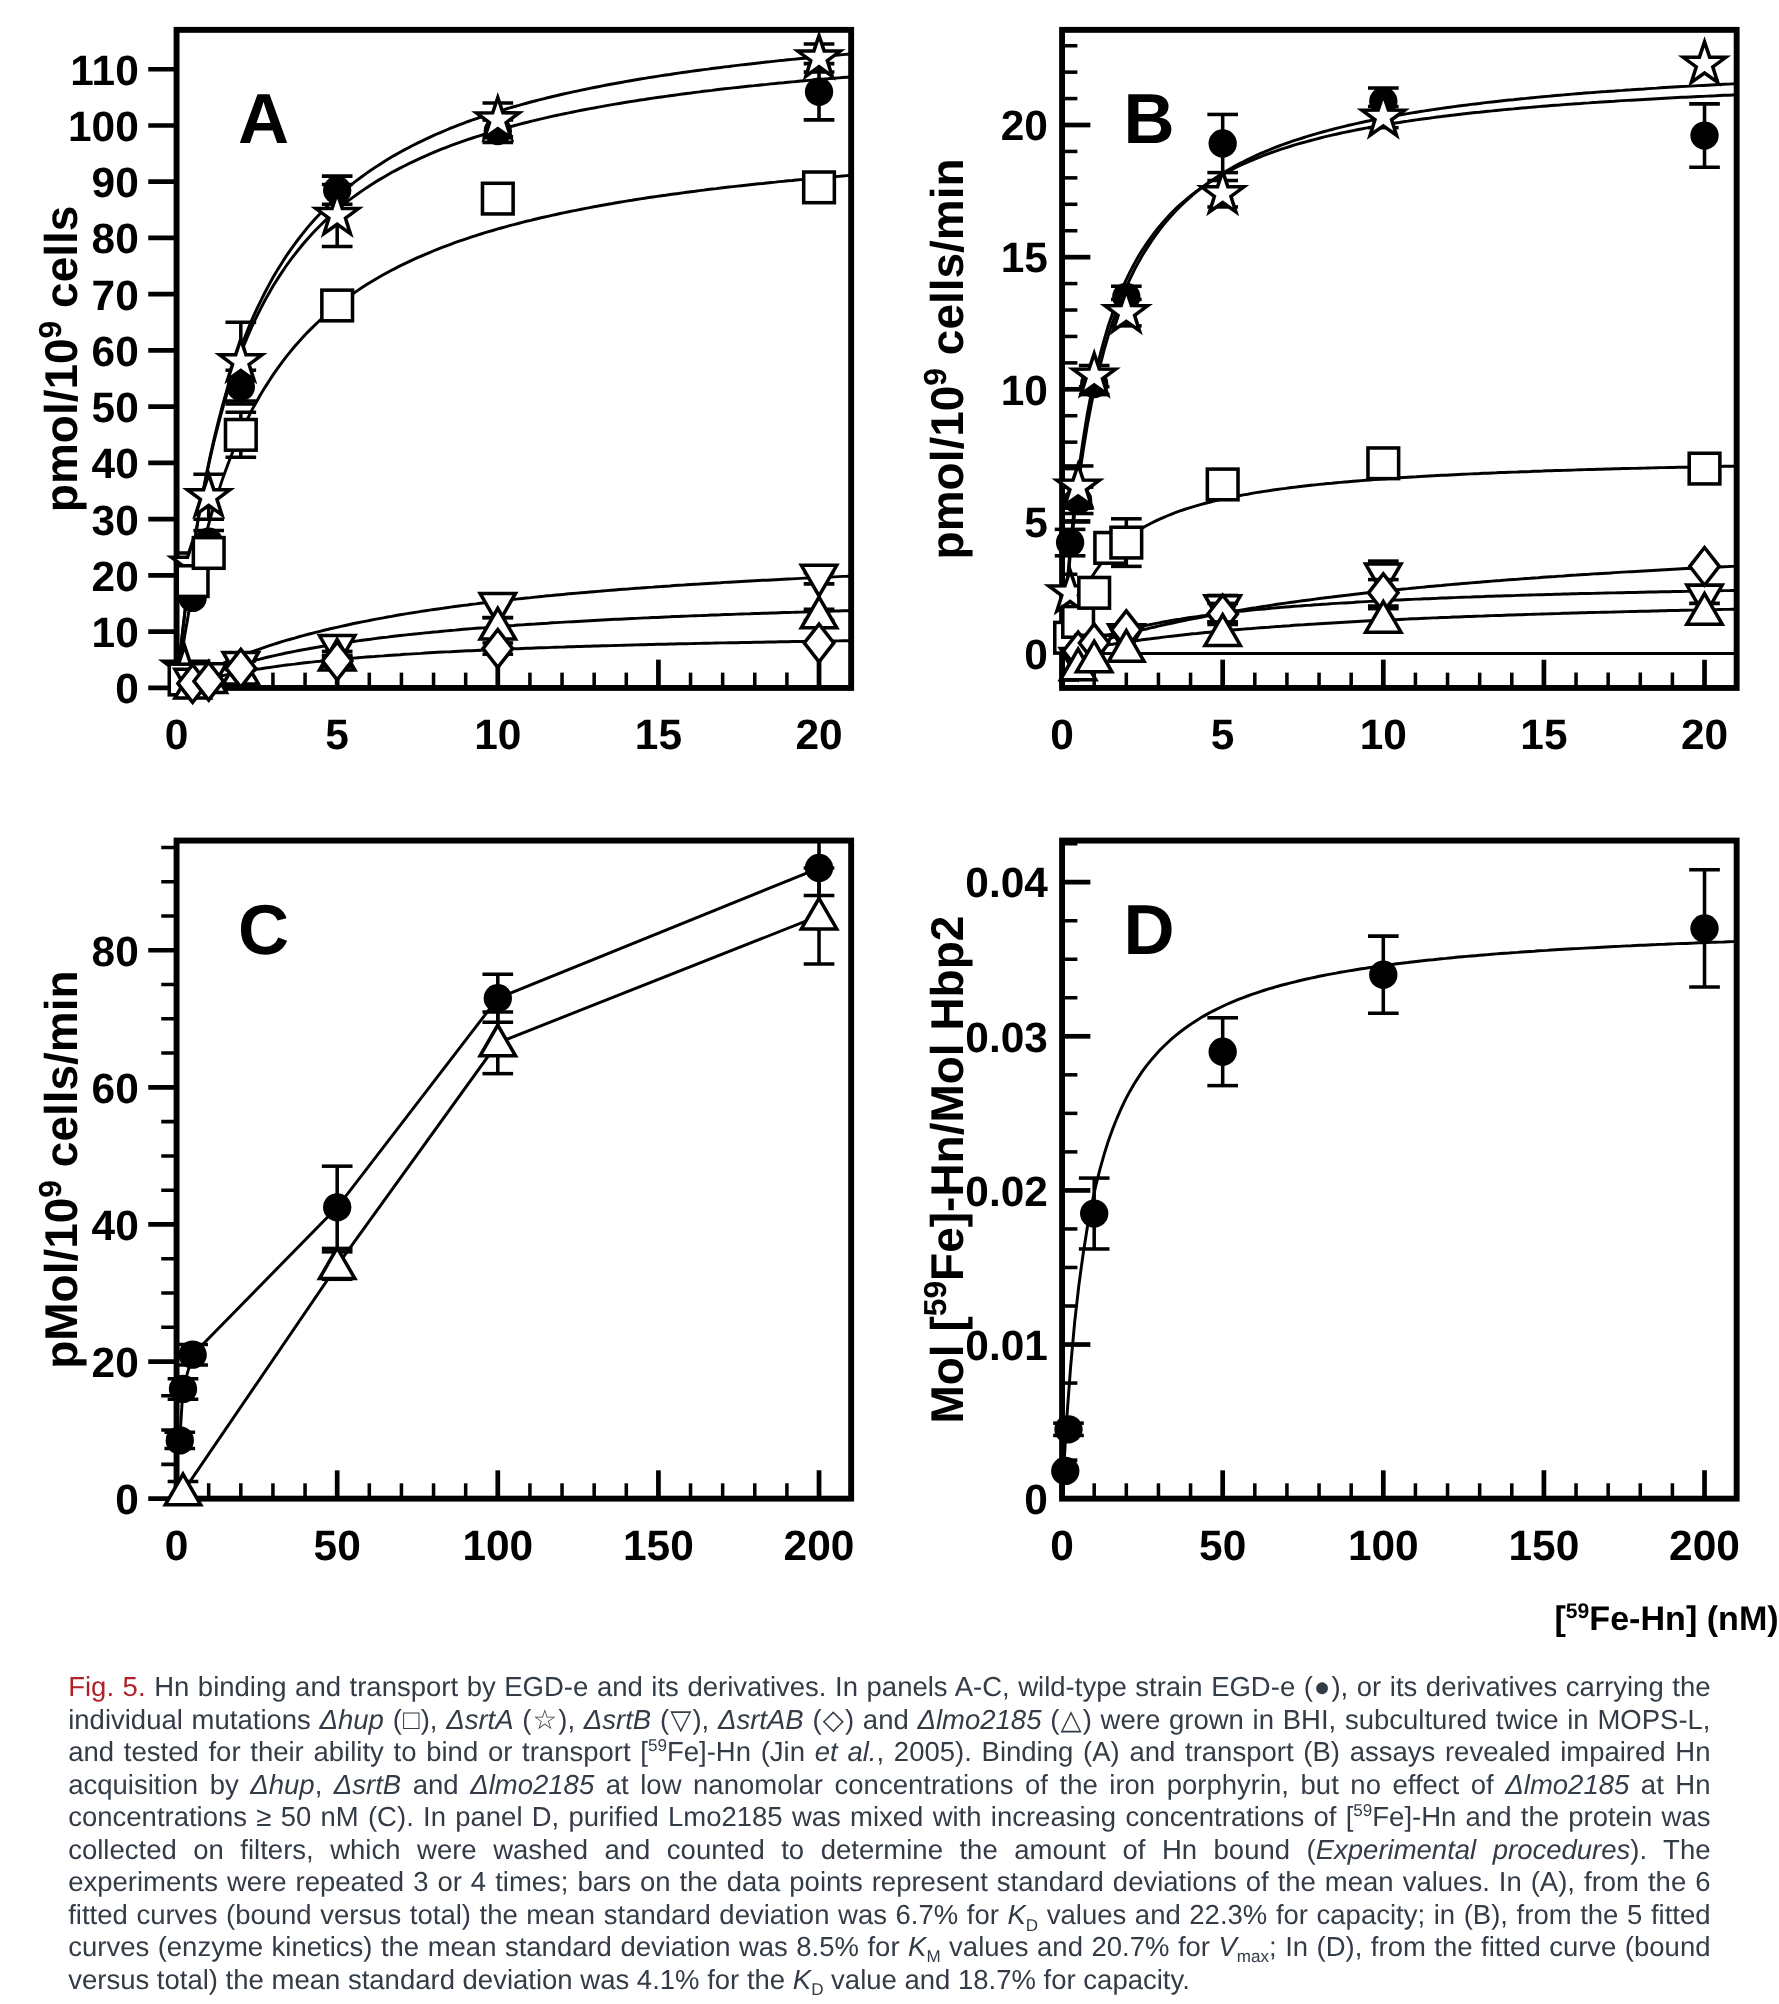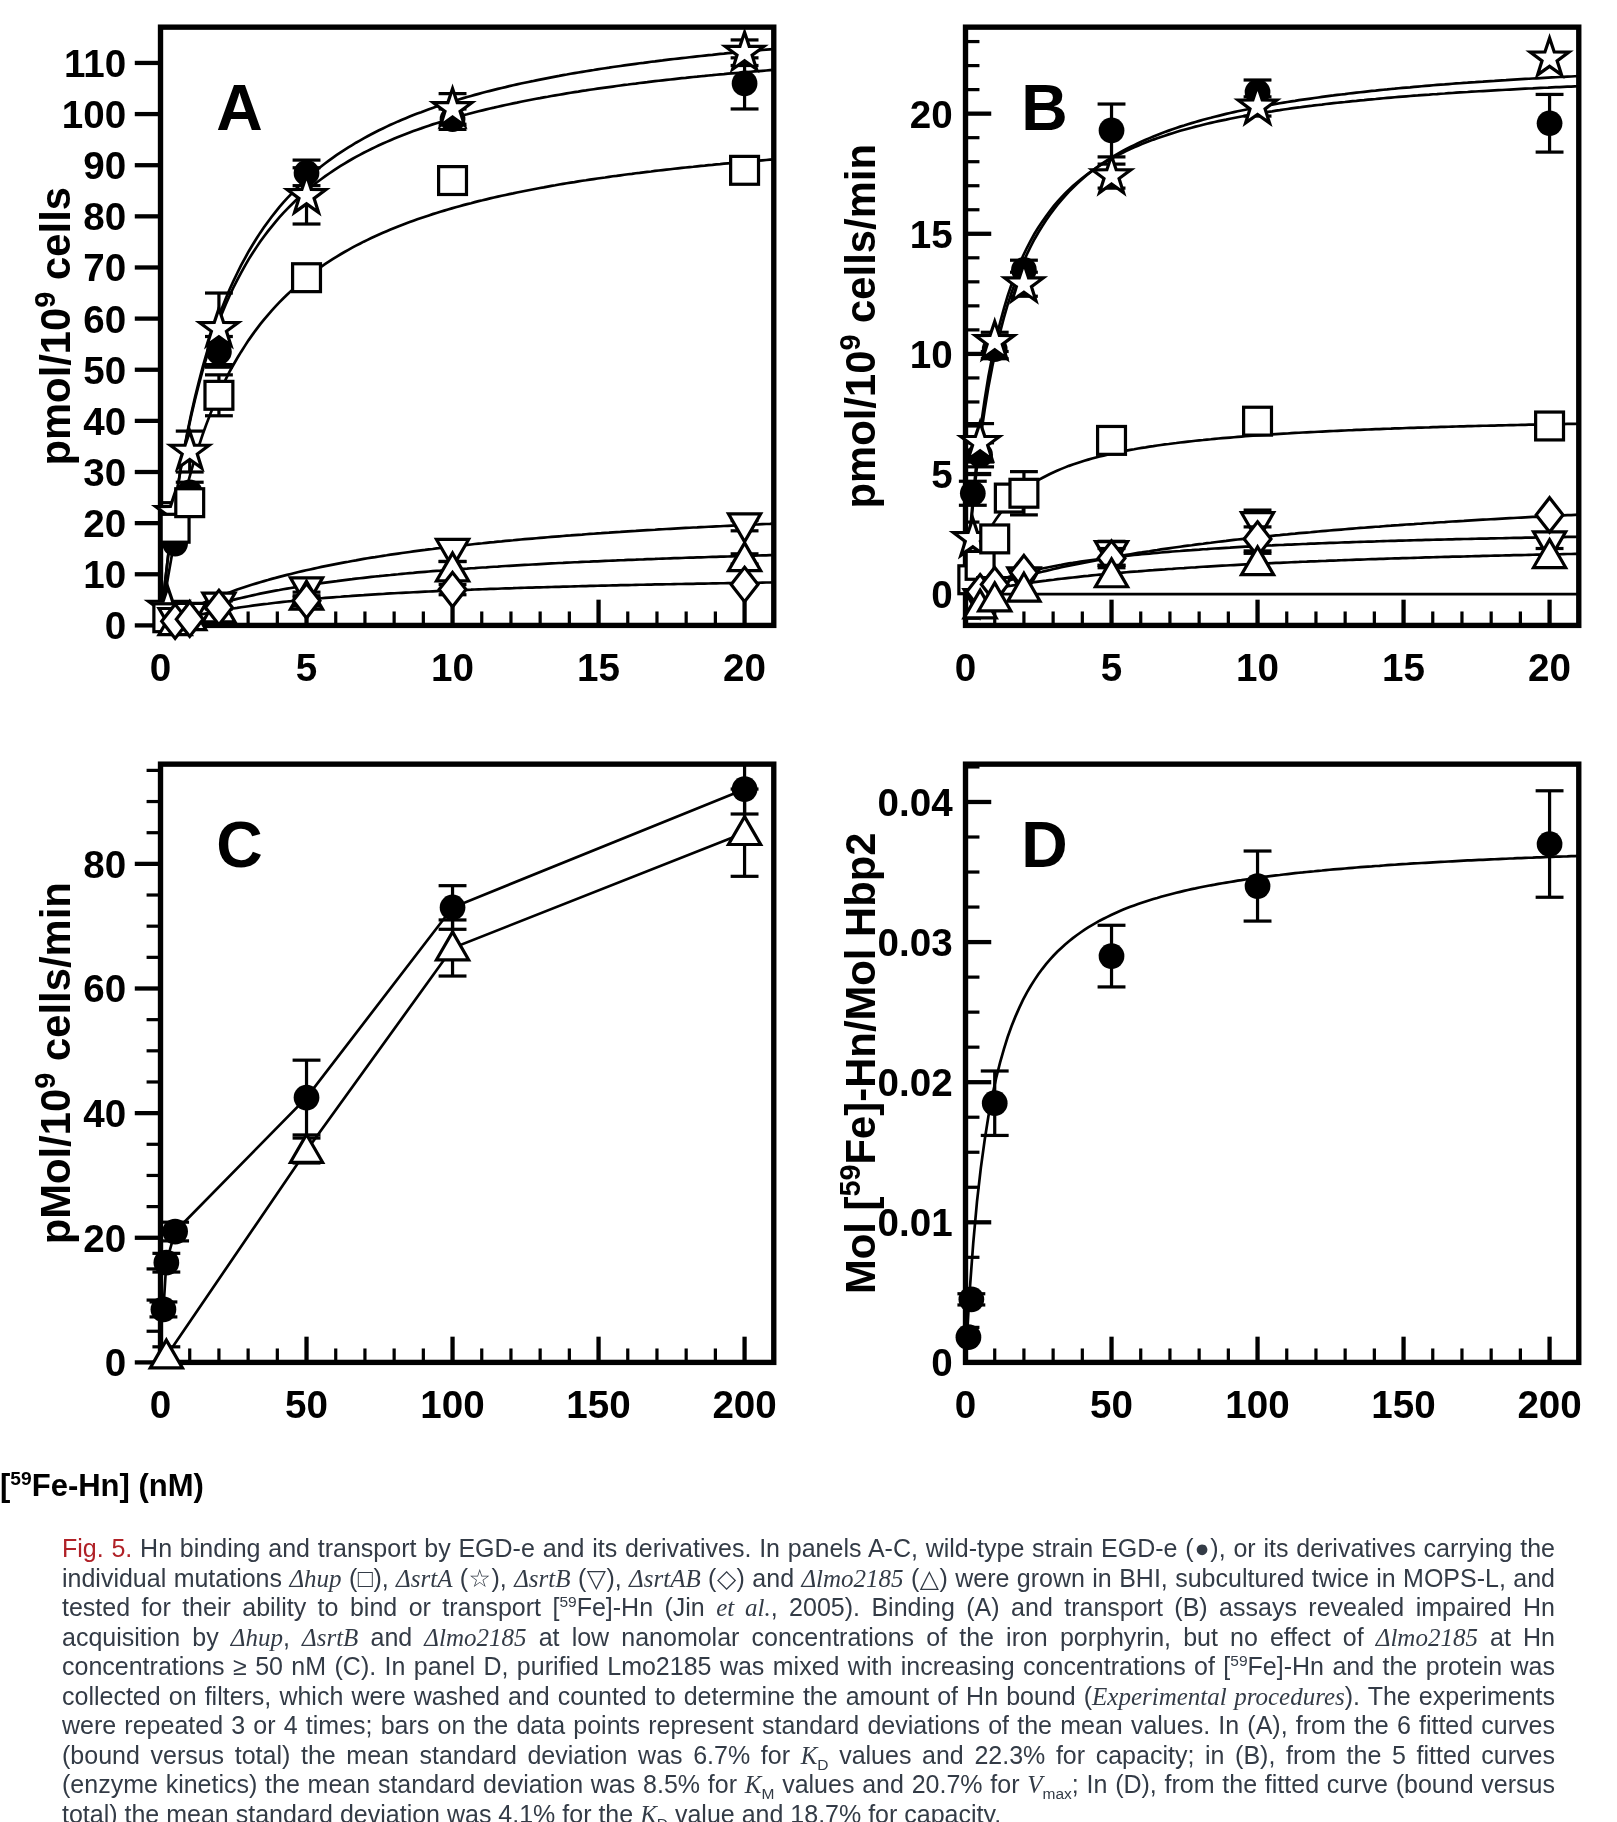--- a/index.html
+++ b/index.html
@@ -5,28 +5,28 @@
   html,body{margin:0;padding:0;background:#ffffff;}
   .page{width:1617px;min-height:1822px;background:#ffffff;box-sizing:border-box;
         padding:10px 0 20px 0;font-family:"Liberation Sans",sans-serif;}
   .grid{display:grid;grid-template-columns:1fr 1fr;column-gap:54px;row-gap:38px;
         padding:0 28px 0 34px;}
   .grid svg{width:100%;height:auto;display:block;}
   svg text{fill:#000;}
   svg .tick{font:bold 36px "Liberation Sans",sans-serif;}
   svg .axis-label{font:bold 39px "Liberation Sans",sans-serif;}
   svg .panel-letter{font:bold 60px "Liberation Sans",sans-serif;}
-  .xlabel{text-align:left;font:bold 31px "Liberation Sans",sans-serif;color:#000;
-          margin-top:22px;}
+  .xlabel{text-align:right;font:bold 31px "Liberation Sans",sans-serif;color:#000;
+          margin-top:8px;}
   .xlabel sup,.caption sup{font-size:.62em;vertical-align:super;line-height:0;}
   .caption sub{font-size:.62em;vertical-align:sub;line-height:0;}
   .caption{margin:30px 62px 0 62px;font-size:25px;line-height:1.18;color:#333b46;
            text-align:justify;}
   .caption .fig{color:#b02127;font-weight:normal;}
-  .caption .i{font-style:italic;font-family:Liberation Serif, serif;}
+  .caption .i{font-style:italic;}
 </style>
 </head>
 <body>
 
 <div class="page">
   <div class="grid">
     <svg xmlns="http://www.w3.org/2000/svg" viewBox="0 0 700 652">
         <rect x="118" y="16" width="572" height="558" fill="none" stroke="#000" stroke-width="5"></rect>
         <line x1="145.23809523809524" y1="574" x2="145.23809523809524" y2="561" stroke="#000" stroke-width="3"></line>
         <line x1="172.47619047619048" y1="574" x2="172.47619047619048" y2="561" stroke="#000" stroke-width="3"></line>

